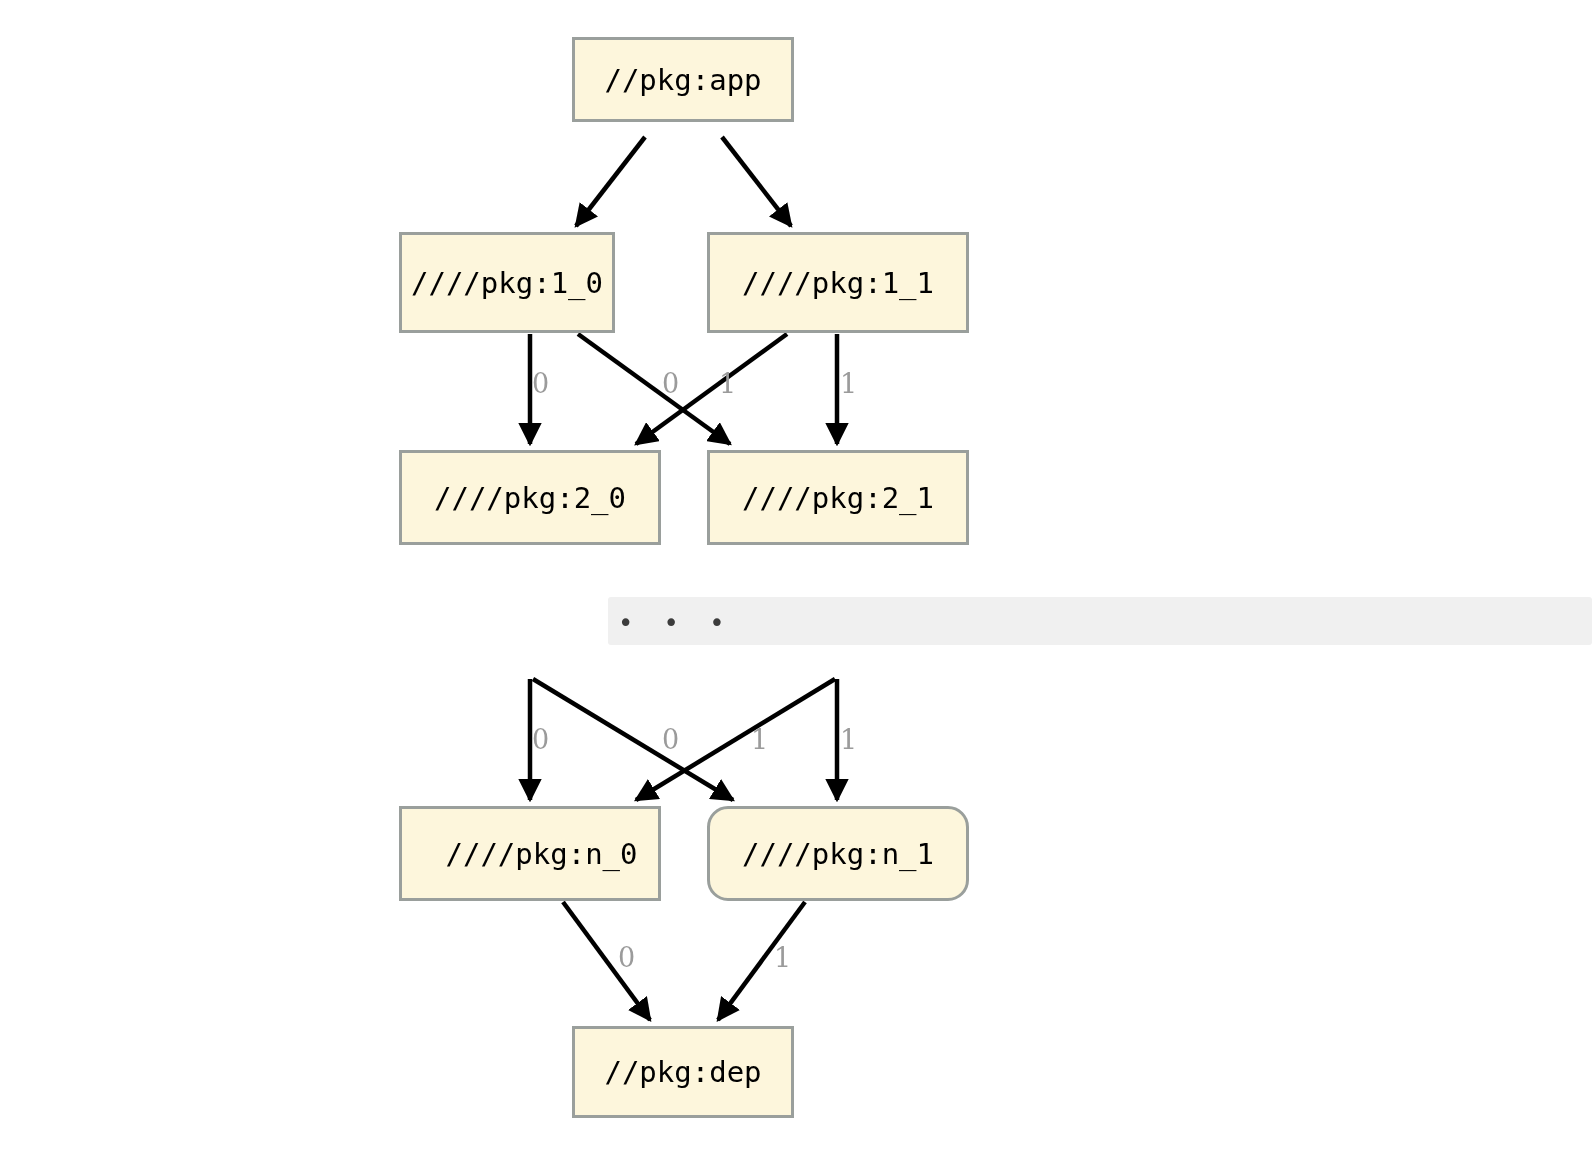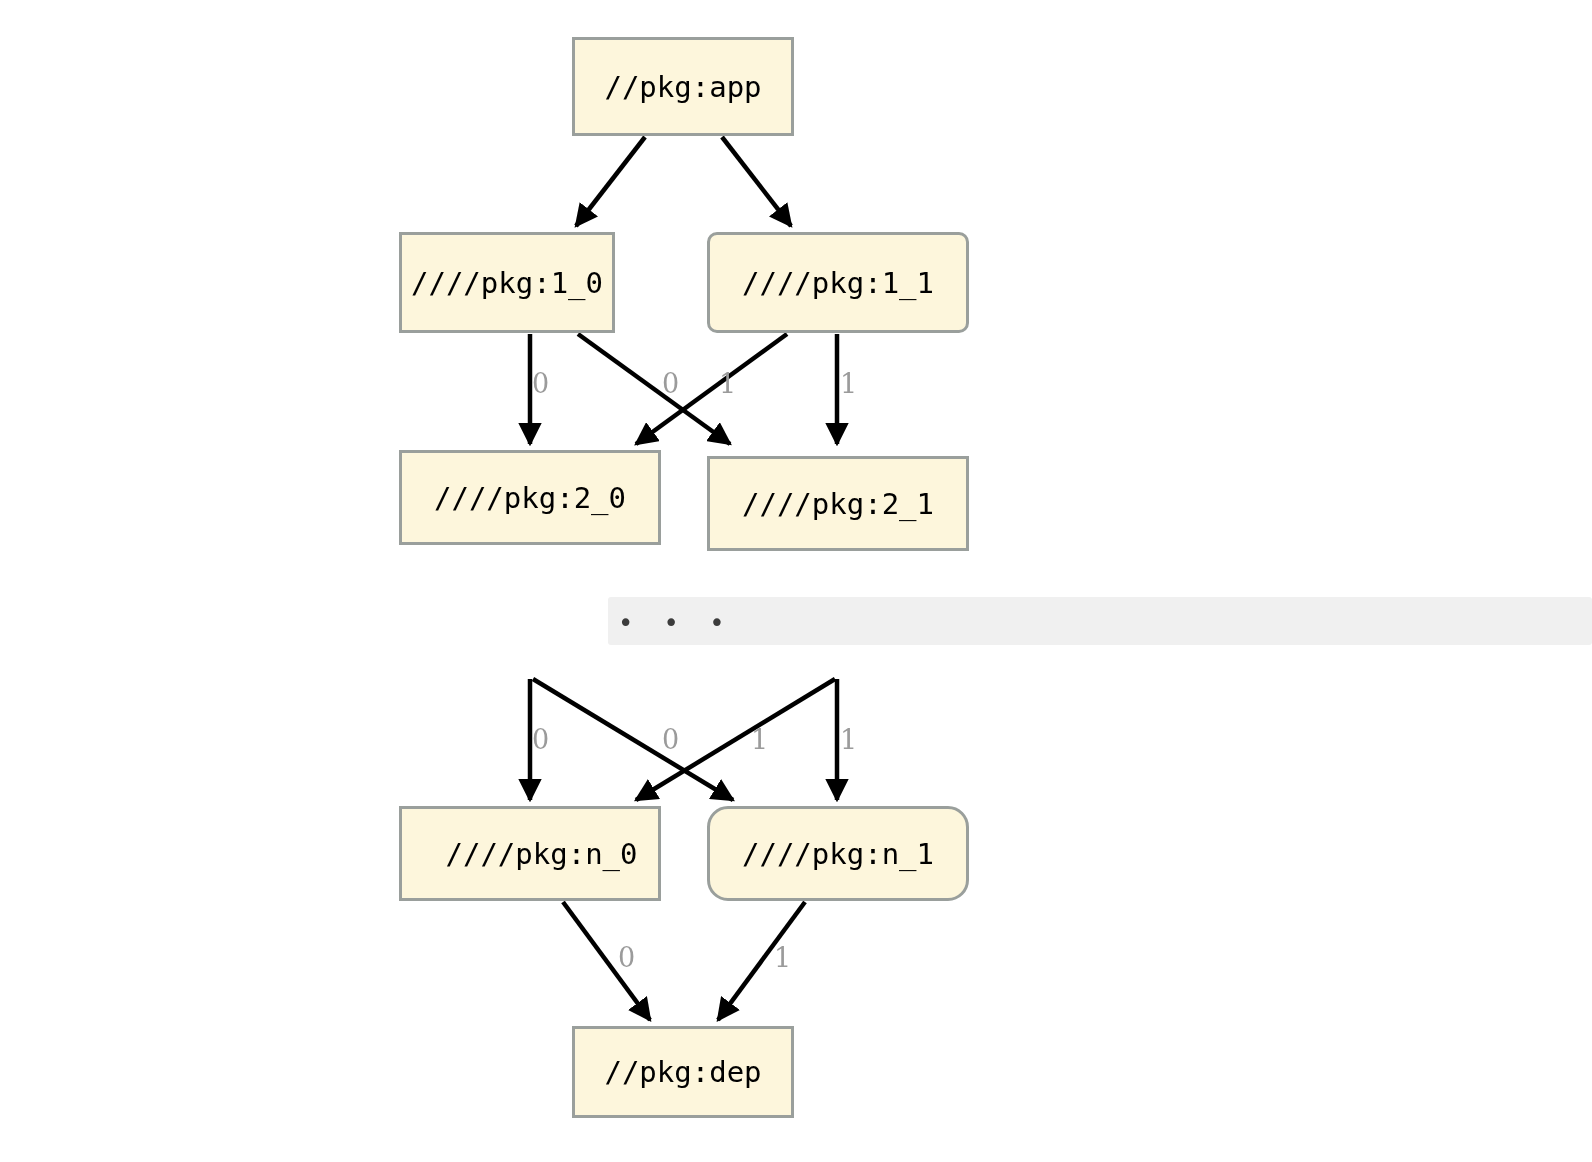--- a/index.html
+++ b/index.html
@@ -95,37 +95,37 @@
 
     <line x1="835" y1="679" x2="636" y2="800" stroke="#000000" stroke-width="4.5" marker-end="url(#arrow)"></line>
 
     <line x1="837" y1="679" x2="837" y2="800" stroke="#000000" stroke-width="4.5" marker-end="url(#arrow)"></line>
 
     <line x1="563" y1="902" x2="650" y2="1020" stroke="#000000" stroke-width="4.5" marker-end="url(#arrow)"></line>
 
     <line x1="805" y1="902" x2="718" y2="1020" stroke="#000000" stroke-width="4.5" marker-end="url(#arrow)"></line>
   </svg>
 
-  <div class="node" style="left:572px; top:37px; width:222px; height:99px;">
+  <div class="node" style="left:572px; top:37px; width:222px; height:85px;">
     <span class="node-label">//pkg:app</span>
   </div>
 
   <div class="node" style="left:399px; top:232px; width:216px; height:101px;">
     <span class="node-label">////pkg:1_0</span>
   </div>
 
-  <div class="node" style="left:707px; top:232px; width:262px; height:101px;border-radius:10px;">
+  <div class="node" style="left:707px; top:232px; width:262px; height:101px;">
     <span class="node-label">////pkg:1_1</span>
   </div>
 
   <div class="node" style="left:399px; top:450px; width:262px; height:95px;align-items:center;">
     <span class="node-label">////pkg:2_0</span>
   </div>
 
-  <div class="node" style="left:707px; top:450px; width:262px; height:95px;margin-top:6px;">
+  <div class="node" style="left:707px; top:450px; width:262px; height:95px;">
     <span class="node-label">////pkg:2_1</span>
   </div>
 
   <div class="node" style="left:399px; top:806px; width:262px; height:95px;padding-left:23px;">
     <span class="node-label">////pkg:n_0</span>
   </div>
 
   <div class="node" style="left:707px; top:806px; width:262px; height:95px;border-radius:21px;">
     <span class="node-label">////pkg:n_1</span>
   </div>

